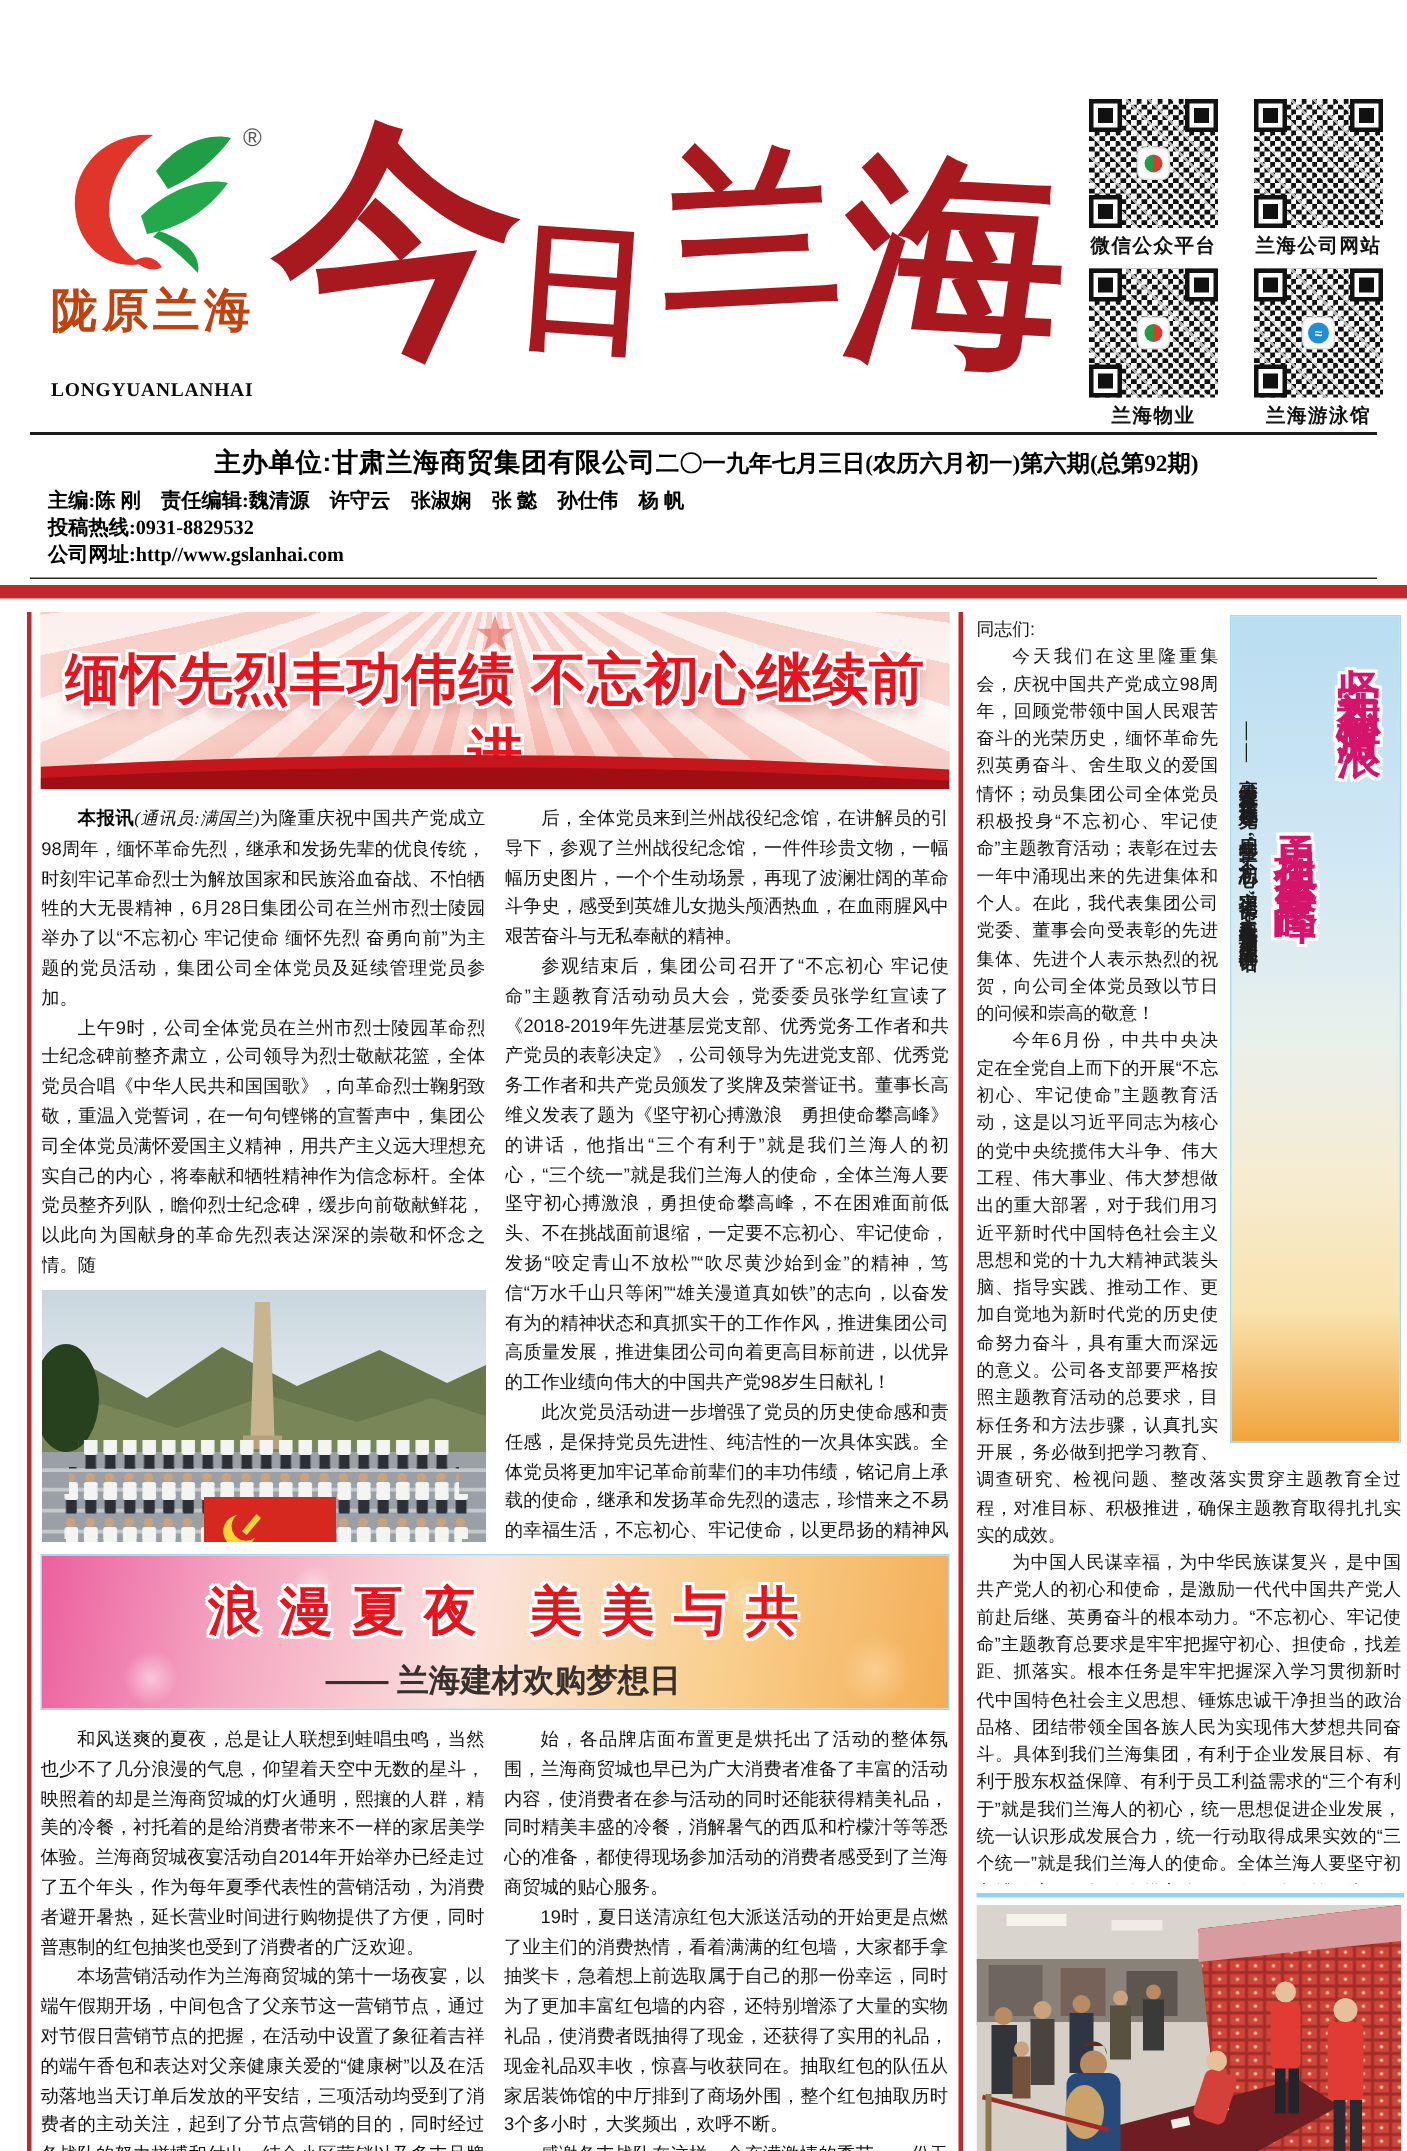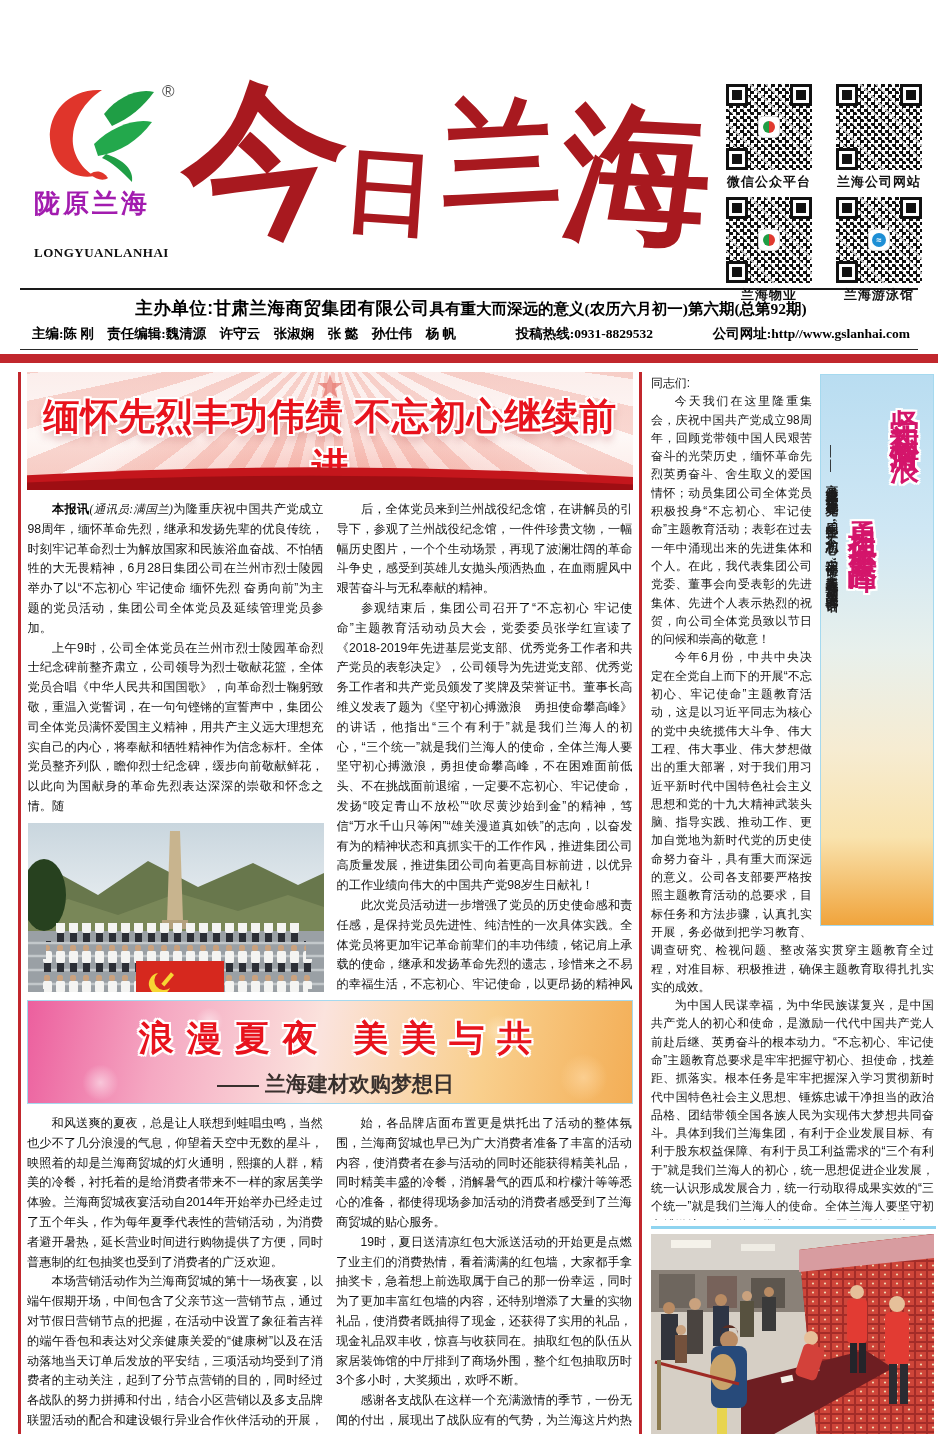--- a/index.html
+++ b/index.html
@@ -5,32 +5,32 @@
   * { margin:0; padding:0; box-sizing:border-box; }
   html,body { background:#9e9e9e; }
   body { font-family:"Liberation Sans", sans-serif; }
   .page { width:938px; height:1434px; background:#fff; margin:0 auto; position:relative; overflow:hidden; }
 
   
   .header { position:relative; height:288px; }
   .logo-block { position:absolute; left:34px; top:84px; width:160px; }
   .logo-mark { display:block; margin-left:10px; }
   .logo-reg { position:absolute; left:128px; top:-2px; font-size:17px; color:#555; }
-  .logo-cn { font-size:26px; font-weight:bold; color:#a21caf; letter-spacing:3px; margin-top:2px; }
+  .logo-cn { font-size:31px; font-weight:bold; color:#c2410c; letter-spacing:3px; margin-top:2px; }
   .logo-en { font-size:13px; font-weight:bold; color:#0e0e0e; font-family:"Liberation Serif",serif; letter-spacing:0.5px;margin-top:24px; }
 
   .masthead-title { position:absolute; left:172px; top:40px; width:548px; height:235px;
     display:flex; align-items:center; justify-content:center; color:#a8191f; }
   .masthead-title span { font-family:"DejaVu Serif",serif; font-weight:bold; line-height:1; }
   .tc0 { font-size:168px; transform:rotate(-7deg); }
   .tc1 { font-size:92px;  transform:translateY(34px) rotate(4deg); margin-left:-6px; }
   .tc2 { font-size:118px; transform:translateY(-4px) rotate(-3deg); margin-left:6px; }
   .tc3 { font-size:148px; transform:translateY(16px) rotate(3deg); margin-left:4px; }
 
-  .qr-grid { position:absolute; right:8px; top:84px; display:grid;
+  .qr-grid { position:absolute; right:8px; top:66px; display:grid;
     grid-template-columns:102px 102px; column-gap:8px; row-gap:6px; }
   .qr-cell { text-align:center; }
   .qr { width:86px; height:86px; margin:0 auto; position:relative;
     background:
       linear-gradient(#111 0 0) 6px 6px/10px 10px no-repeat,
       linear-gradient(#fff 0 0) 3px 3px/16px 16px no-repeat,
       linear-gradient(#111 0 0) 0 0/22px 22px no-repeat,
       linear-gradient(#111 0 0) right 6px top 6px/10px 10px no-repeat,
       linear-gradient(#fff 0 0) right 3px top 3px/16px 16px no-repeat,
       linear-gradient(#111 0 0) right 0 top 0/22px 22px no-repeat,
@@ -46,21 +46,21 @@
   .qr-logo .swim { width:14px; height:14px; border-radius:50%; background:#1e8fd5; color:#fff; font-size:9px;
     line-height:14px; text-align:center; font-weight:bold; }
   .qr-label { font-size:13px; font-weight:bold; color:#111; margin-top:3px; letter-spacing:1px; }
 
   
   .rule1 { border-top:2px solid #1a1a1a; margin:0 20px; }
   .info1 { display:flex; justify-content:center; align-items:baseline; padding:6px 28px 0 32px; }
   .organizer { font-size:17.5px; font-weight:bold; color:#000; letter-spacing:0.5px; }
   .pubdate, .issue { font-size:15.5px; font-weight:bold; color:#000; font-family:"Liberation Serif",serif; }
   .info2 { display:flex; justify-content:space-between; padding:5px 28px 5px 32px;
-    font-size:13.5px; font-weight:bold; color:#000; font-family:"Liberation Serif",serif; }
+    font-size:13.5px; font-weight:bold; color:#000; font-family:"Liberation Serif",serif;flex-direction:column; }
   .rule2 { border-top:1.5px solid #2a2a2a; margin:1px 20px 0; }
   .red-bar { height:9px; background:#c1272d; margin-top:4px; }
 
   
   .content { display:flex; margin:9px 0 0 18px; align-items:flex-start; }
   .left-col { width:624px; height:1066px; overflow:hidden;
     border-left:3px solid #c1272d; border-right:3px solid #c1272d; padding:0 6px; }
   .right-col { width:294px; height:1066px; position:relative; padding:2px 2px 0 9px; }
 
   
@@ -174,21 +174,21 @@
             </span>
         </div>
         <div class="qr-label">兰海游泳馆</div>
       </div>
     </div>
   </div>
 
   <div class="rule1"></div>
   <div class="info1">
     <span class="organizer">主办单位:甘肃兰海商贸集团有限公司</span>
-    <span class="pubdate">具有重大而深远的意义(农历六月初一)</span>
+    <span class="pubdate">二〇一九年七月三日(农历六月初一)</span>
     <span class="issue">第六期(总第92期)</span>
   </div>
   <div class="info2">
     <span>主编:陈 刚　责任编辑:魏清源　许守云　张淑娴　张 懿　孙仕伟　杨 帆</span>
     <span>投稿热线:0931-8829532</span>
     <span>公司网址:http//www.gslanhai.com</span>
   </div>
   <div class="rule2"></div>
   <div class="red-bar"></div>
 

